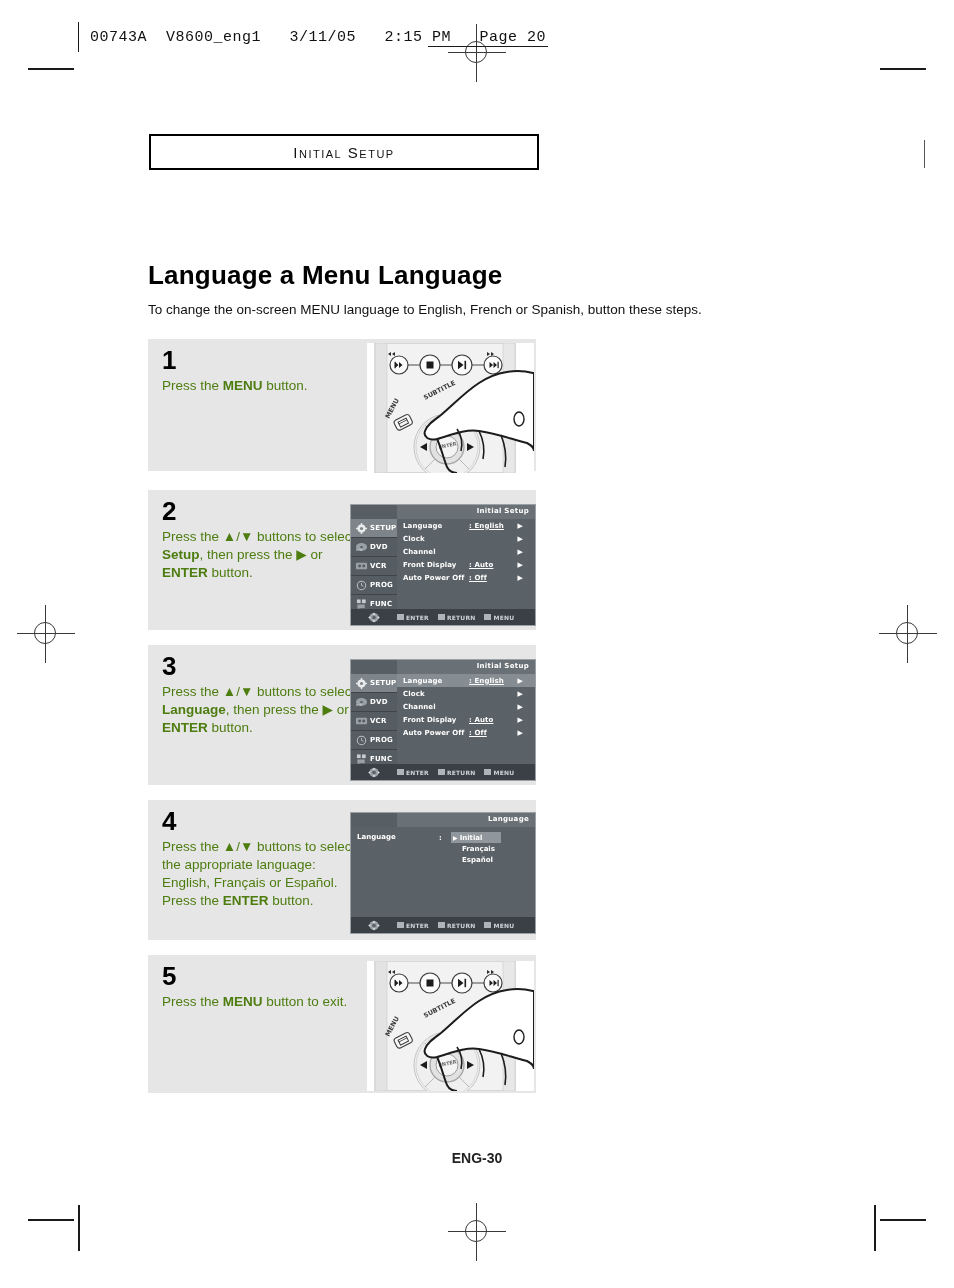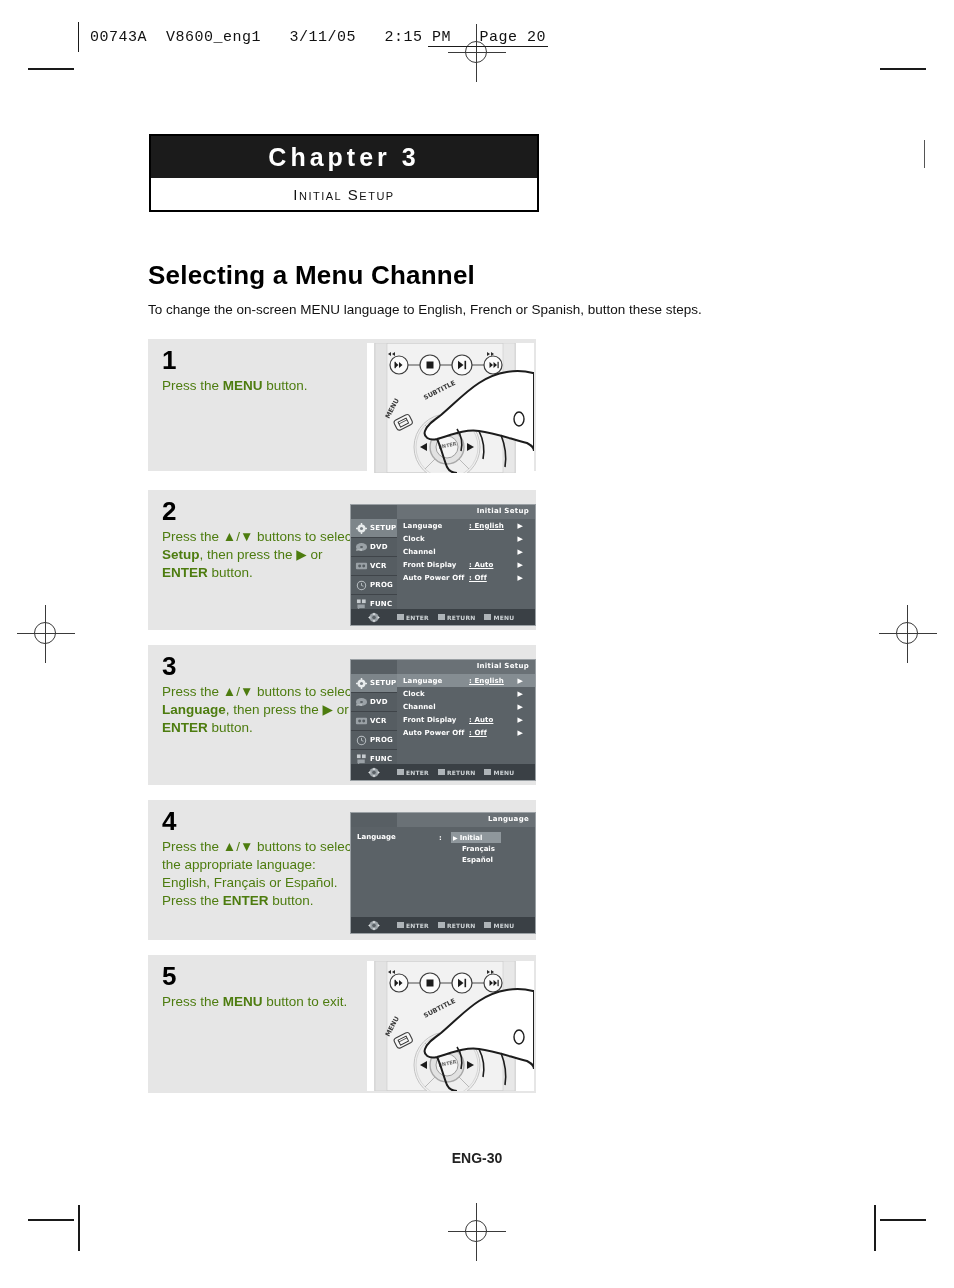--- a/index.html
+++ b/index.html
@@ -404,29 +404,26 @@
 </div>
 <div class="right-rule"></div>
 
 <div class="slug-rule"></div>
 <div class="slug" style="left:90px;">
   <span class="slug-text">00743A  V8600_eng1   3/11/05   2:15 PM   Page 20</span>
 </div>
 <div class="slug-underline"></div>
 
 <div class="chapter-box">
-  <div class="chapter-bar">
-    <span class="chapter-title">Chapter 3</span>
-  </div>
   <div class="chapter-sub">
     <span class="chapter-subtitle">Initial Setup</span>
   </div>
 </div>
 
-<div class="section-title">Selecting a Menu Channel</div>
+<div class="section-title">Language a Menu Language</div>
 <div class="section-intro">To change the on-screen MENU language to English, French or Spanish, button these steps.</div>
 
 <div class="step" style="top:339px; height:132px;">
   <div class="step-num">1</div>
   <div class="step-text">Press the <b>MENU</b> button.</div>
   <div class="osd-wrap" style="top:4px; right:2px;">
     <div class="remote">
       <svg width="167" height="130" viewBox="0 0 167 130">
         <rect x="0" y="0" width="167" height="130" fill="#ffffff"></rect>
 

